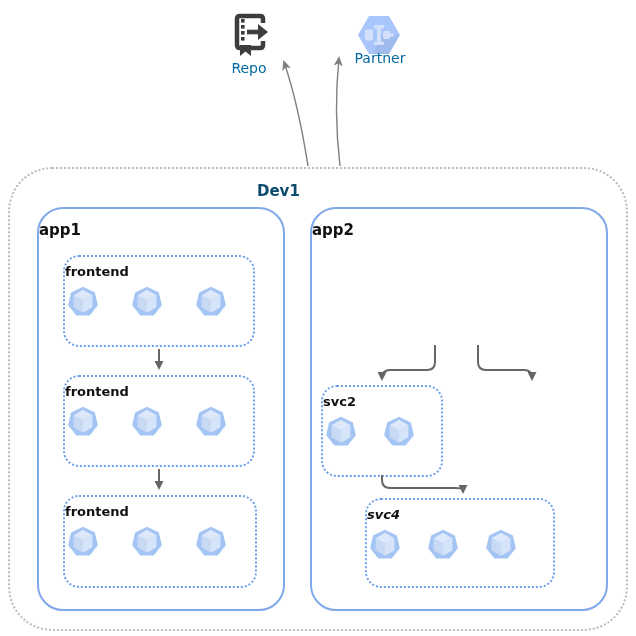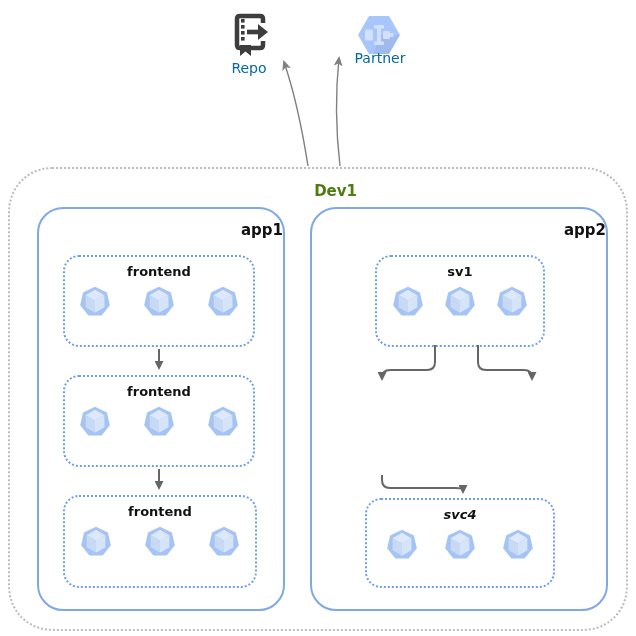--- a/index.html
+++ b/index.html
@@ -6,32 +6,32 @@
   #canvas{
     position:relative;width:636px;height:636px;background:#ffffff;overflow:hidden;
     font-family:"DejaVu Sans","Liberation Sans",sans-serif;
   }
   .node-label{position:absolute;text-align:center;font-size:14px;color:#0369a1;}
   .env-box{
     position:absolute;left:8px;top:167px;width:616px;height:460px;
     border:2px dotted #bcbcbc;border-radius:44px;background:transparent;
   }
   .env-label{
-    position:absolute;left:257px;top:182px;width:100px;text-align:right;
-    font-size:15px;font-weight:bold;color:#4d7c0f;
+    position:absolute;left:257px;top:182px;width:100px;text-align:left;
+    font-size:15px;font-weight:bold;color:#0c4a6e;
   }
   .app-box{
     position:absolute;border:2px solid #7fa8e8;border-radius:26px;background:#ffffff;
   }
   .app1{left:37px;top:207px;width:244px;height:400px;}
   .app2{left:310px;top:207px;width:294px;height:400px;}
-  .app-label{margin-top:12px;text-align:right;font-size:15px;font-weight:bold;color:#111111;padding-left:42px;}
+  .app-label{margin-top:12px;text-align:left;font-size:15px;font-weight:bold;color:#111111;}
   .tier{
     position:absolute;border:2px dotted #6d9eeb;border-radius:16px;background:#ffffff;
-    display:flex;flex-direction:column;align-items:center;
+    display:flex;flex-direction:column;align-items:flex-start;
   }
   .tier-label{margin-top:7px;font-size:13px;font-weight:bold;color:#111111;}
   .pods{display:flex;flex-direction:row;justify-content:center;margin-top:5px;}
   .gap-lg{gap:28px;}
   .gap-md{gap:22px;}
   .gap-sm{gap:16px;}
   .pod{width:36px;height:34px;display:block;}
   .t-frontend{left:63px;top:255px;width:188px;height:88px;}
   .t-backend {left:63px;top:375px;width:188px;height:88px;}
   .t-database{left:63px;top:495px;width:190px;height:89px;}
@@ -132,35 +132,32 @@
       <svg class="pod" viewBox="0 0 40 38">
           <use href="#podicon"></use>
         </svg>
     </div>
   </div>
 
   <div class="app-box app2">
     <div class="app-label">app2</div>
   </div>
 
-  <div class="tier t-sv1">
-    <div class="tier-label">sv1</div>
-    <div class="pods gap-sm">
-      <svg class="pod" viewBox="0 0 40 38">
-          <use href="#podicon"></use>
-        </svg>
+
+  <div class="tier t-svc2">
+    <div class="tier-label">svc2</div>
+    <div class="pods gap-md">
       <svg class="pod" viewBox="0 0 40 38">
           <use href="#podicon"></use>
         </svg>
       <svg class="pod" viewBox="0 0 40 38">
           <use href="#podicon"></use>
         </svg>
     </div>
   </div>
-
 
 
   <div class="tier t-svc4">
     <div class="tier-label">svc4</div>
     <div class="pods gap-md">
       <svg class="pod" viewBox="0 0 40 38">
           <use href="#podicon"></use>
         </svg>
       <svg class="pod" viewBox="0 0 40 38">
           <use href="#podicon"></use>

